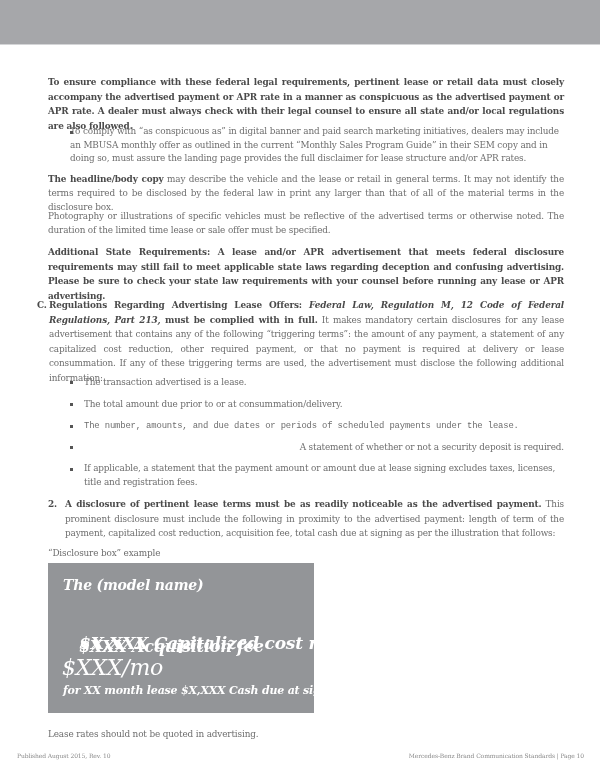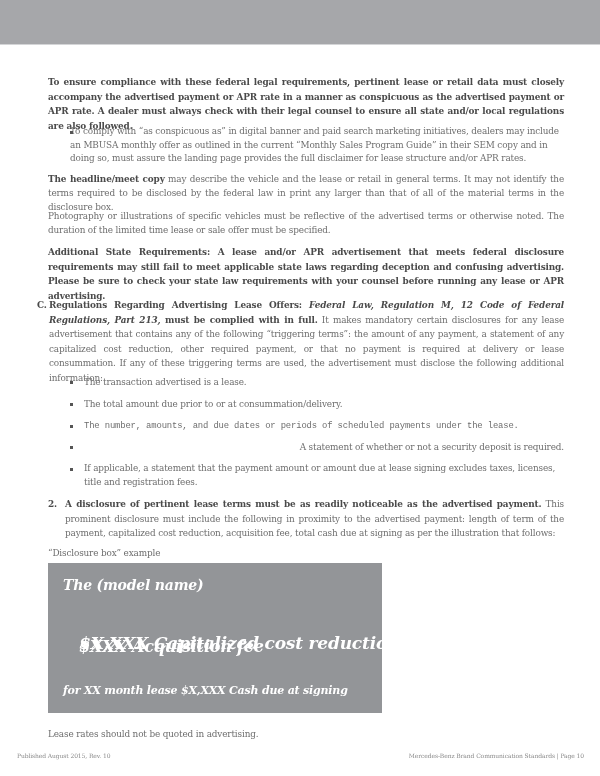--- a/index.html
+++ b/index.html
@@ -23,21 +23,21 @@
   .bold { color: #4a4a4a; font-weight: bold; }
   .b { color: #4a4a4a; font-weight: bold; }
   .bi { color: #4a4a4a; font-weight: bold; font-style: italic; }
   .justify { text-align: justify; }
   .bullet-row { position: absolute; font-size: 8.9px; line-height: 15px; letter-spacing: -0.15px; }
   .bullet-dot {
     position: absolute; left: 0; top: 6px; width: 3px; height: 3px; background: #555;
   }
   .marker { position: absolute; font-weight: bold; color: #4a4a4a; }
   .disclosure-box {
-    position: absolute; left: 48px; top: 563px; width: 334px; height: 150px;
+    position: absolute; left: 48px; top: 563px; width: 266px; height: 150px;
     background: #939598;
     color: #ffffff;
     font-style: italic; font-weight: bold;
     font-family: "DejaVu Serif", "Liberation Serif", serif;
   }
   .dl { position: absolute; white-space: nowrap; letter-spacing: -0.2px; }
   .footer {
     position: absolute; top: 752px; font-size: 6px; color: #8a8a8a;
     font-family: "DejaVu Serif", "Liberation Serif", serif; letter-spacing: -0.1px;
   }
@@ -50,21 +50,21 @@
 <div class="content">
 
   <div class="p bold justify" style="left:48px; top:75px; width:516px; line-height:14.5px; font-size:8.9px;">To ensure compliance with these federal legal requirements, pertinent lease or retail data must closely accompany the advertised payment or APR rate in a manner as conspicuous as the advertised payment or APR rate. A dealer must always check with their legal counsel to ensure all state and/or local regulations are also followed.</div>
 
   <div class="bullet-row" style="left:70px; top:125px; width:494px;">
     <span class="bullet-dot"></span>
     <div style="margin-left:0; line-height:13.5px;">To comply with “as conspicuous as” in digital banner and paid search marketing initiatives, dealers may include an MBUSA monthly offer as outlined in the current “Monthly Sales Program Guide” in their SEM copy and in doing so, must assure the landing page provides the full disclaimer for lease structure and/or APR rates.</div>
   </div>
 
   <div class="p justify" style="left:48px; top:172px; width:516px; line-height:14px;">
-    <span class="b">The headline/meet copy</span><span> may describe the vehicle and the lease or retail in general terms. It may not identify the terms required to be disclosed by the federal law in print any larger than that of all of the material terms in the disclosure box.</span>
+    <span class="b">The headline/body copy</span><span> may describe the vehicle and the lease or retail in general terms. It may not identify the terms required to be disclosed by the federal law in print any larger than that of all of the material terms in the disclosure box.</span>
   </div>
 
   <div class="p justify" style="left:48px; top:209px; width:516px; line-height:14px;">Photography or illustrations of specific vehicles must be reflective of the advertised terms or otherwise noted. The duration of the limited time lease or sale offer must be specified.</div>
 
   <div class="p bold justify" style="left:48px; top:245px; width:516px; line-height:14.5px;">Additional State Requirements: A lease and/or APR advertisement that meets federal disclosure requirements may still fail to meet applicable state laws regarding deception and confusing advertising. Please be sure to check your state law requirements with your counsel before running any lease or APR advertising.</div>
 
   <div class="p justify" style="left:49px; top:298px; width:515px; line-height:14.5px;">
     <span class="marker" style="left:-12px; top:0;">C.</span>
     <span class="b">Regulations Regarding Advertising Lease Offers: </span><span class="bi">Federal Law, Regulation M, 12 Code of Federal Regulations, Part 213,</span><span class="b"> must be complied with in full.</span><span> It makes mandatory certain disclosures for any lease advertisement that contains any of the following “triggering terms”: the amount of any payment, a statement of any capitalized cost reduction, other required payment, or that no payment is required at delivery or lease consummation. If any of these triggering terms are used, the advertisement must disclose the following additional information:</span>
   </div>
@@ -94,20 +94,21 @@
     <span class="marker" style="left:-17px; top:0;">2.</span>
     <span class="b">A disclosure of pertinent lease terms must be as readily noticeable as the advertised payment.</span><span> This prominent disclosure must include the following in proximity to the advertised payment: length of term of the payment, capitalized cost reduction, acquisition fee, total cash due at signing as per the illustration that follows:</span>
   </div>
 
   <div class="p" style="left:48px; top:546px;">“Disclosure box” example</div>
 
   <div class="disclosure-box">
     <div class="dl" style="left:15px; top:14px; font-size:14px;">The (model name)</div>
     <div class="dl" style="left:31px; top:46px; font-size:17px;margin-top:24px;">$X,XXX Capitalized cost reduction</div>
     <div class="dl" style="left:31px; top:74px; font-size:16px;">$XXX Acquisition fee</div>
+    <div class="dl" style="left:14px; top:92px; font-size:22px; font-weight:normal;">$XXX/mo</div>
     <div class="dl" style="left:15px; top:121px; font-size:11px;">for XX month lease $X,XXX Cash due at signing</div>
   </div>
 
   <div class="p" style="left:48px; top:727px;">Lease rates should not be quoted in advertising.</div>
 
   <div class="footer" style="left:17px;">Published August 2015, Rev. 10</div>
   <div class="footer" style="right:16px;">Mercedes-Benz Brand Communication Standards | Page 10</div>
 </div>
 
 </body></html>

